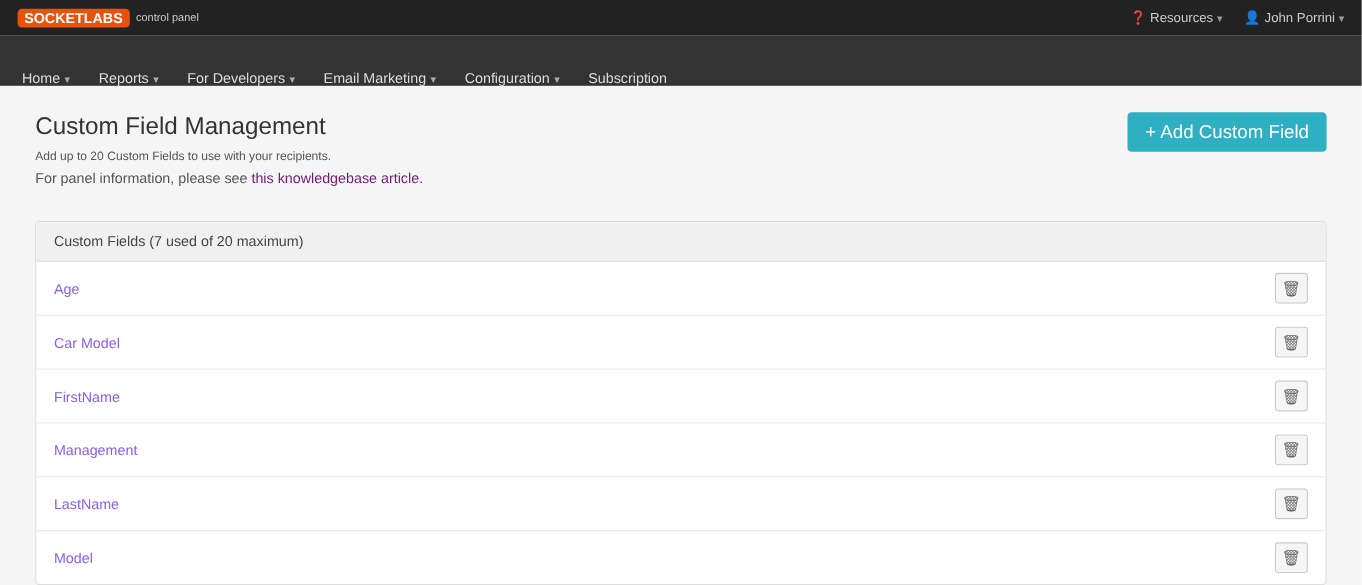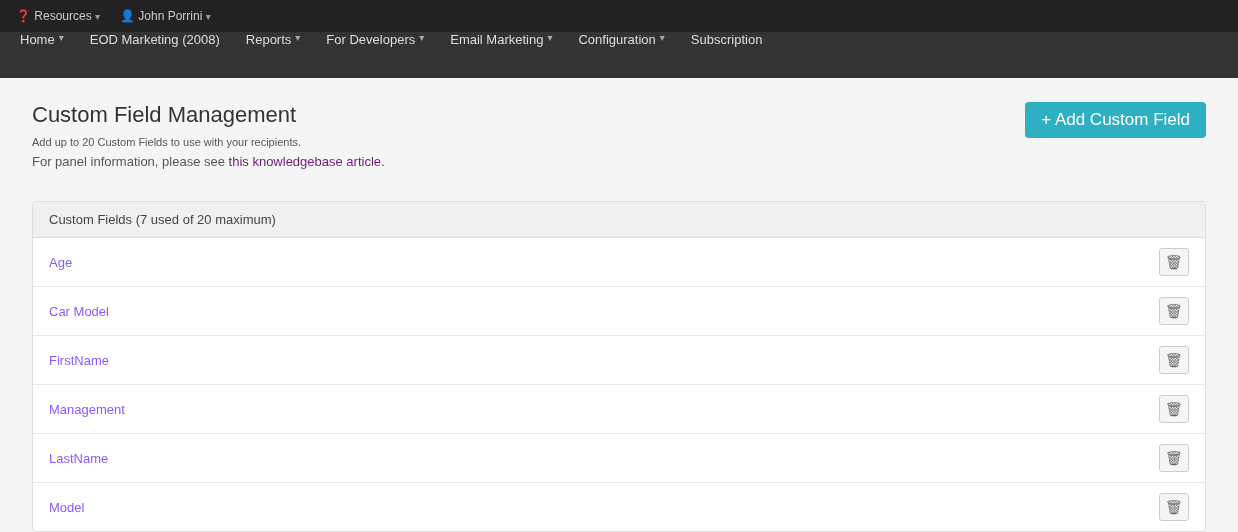--- a/index.html
+++ b/index.html
@@ -58,21 +58,21 @@
       align-items: center;
       padding: 0 8px;
       gap: 2px;
     }
     .nav-item {
       color: #ddd;
       font-size: 13px;
       padding: 0 12px;
       height: 46px;
       display: flex;
-      align-items: flex-start;
+      align-items: flex-end;
       cursor: pointer;
       white-space: nowrap;
       gap: 4px;
     }
     .caret {
       font-size: 10px;
       opacity: 0.7;
     }
 
     
@@ -159,43 +159,46 @@
       align-items: center;
       justify-content: center;
       color: #666;
       font-size: 14px;
     }
   </style>
 </head>
 <body>
 
 <div class="top-bar">
+  <div class="top-bar-left">
+    <div class="logo-box">
+      <span class="logo-text">SOCKETLABS</span>
+    </div>
+    <span class="logo-sub">control panel</span>
+  </div>
   <div class="top-bar-right">
     <a href="#">
       <span>❓</span>
       <span>Resources</span>
       <span class="caret">▾</span>
     </a>
     <a href="#">
       <span>👤</span>
       <span>John Porrini</span>
       <span class="caret">▾</span>
     </a>
   </div>
 </div>
 
 <nav class="navbar">
   <div class="nav-item">
     <span>Home</span>
     <span class="caret">▾</span>
   </div>
   <div class="nav-item">
-    <span>EOD Marketing (2008)</span>
-  </div>
-  <div class="nav-item">
     <span>Reports</span>
     <span class="caret">▾</span>
   </div>
   <div class="nav-item">
     <span>For Developers</span>
     <span class="caret">▾</span>
   </div>
   <div class="nav-item">
     <span>Email Marketing</span>
     <span class="caret">▾</span>

